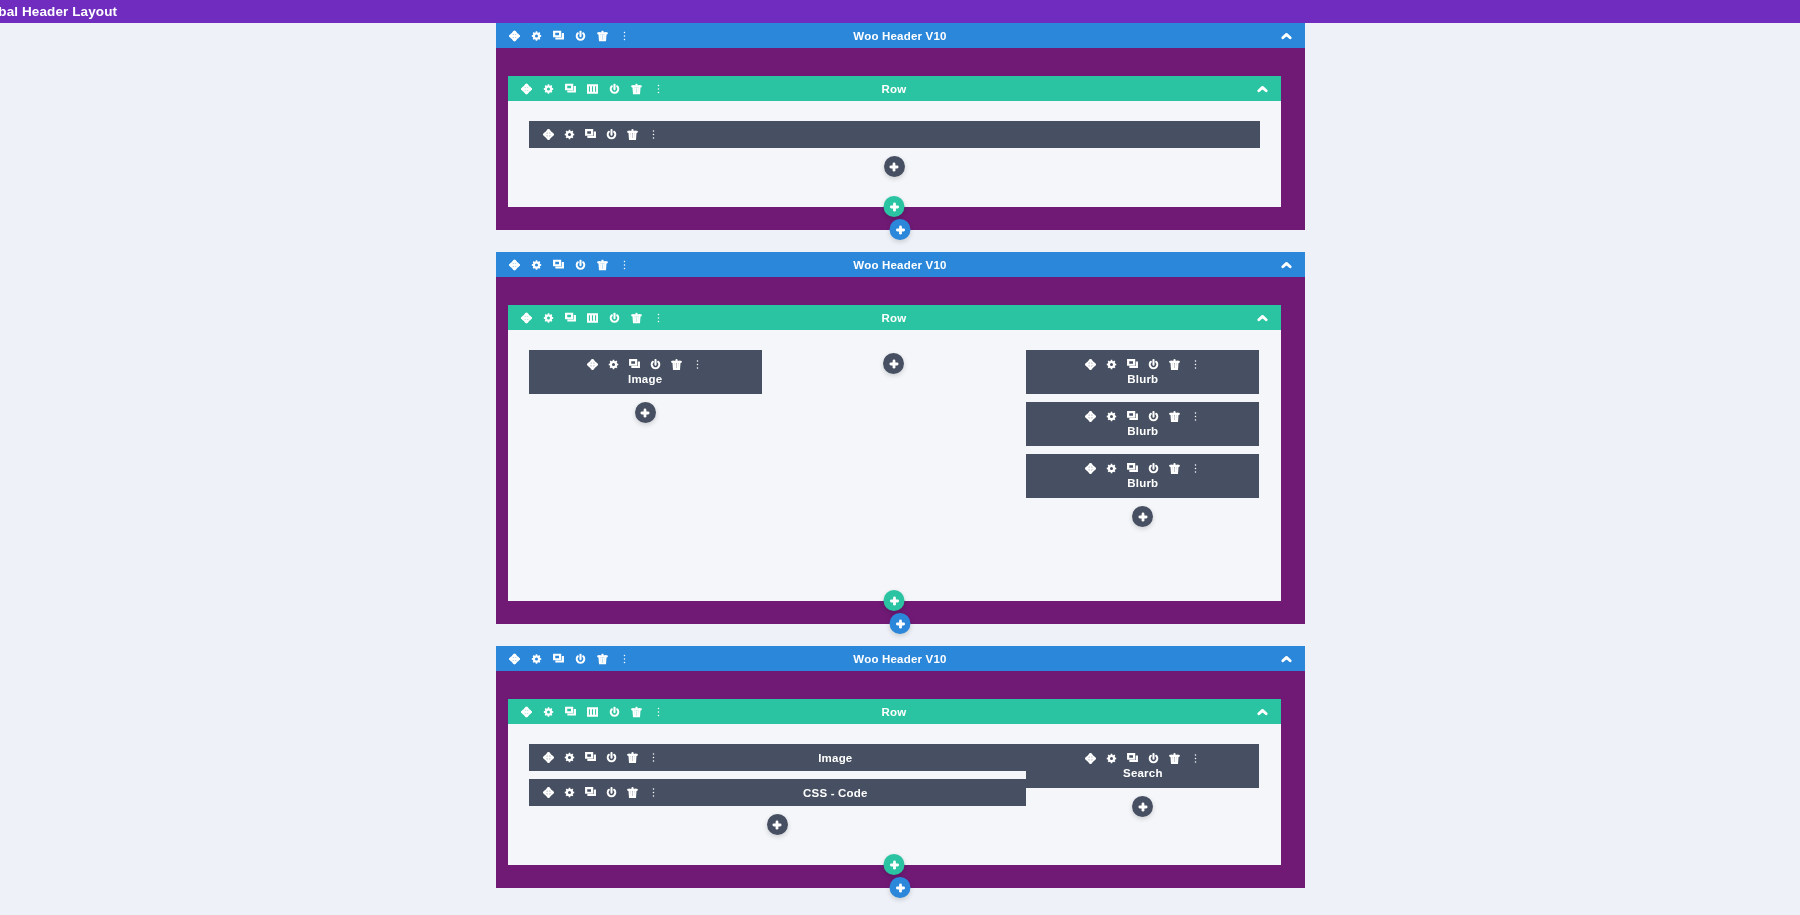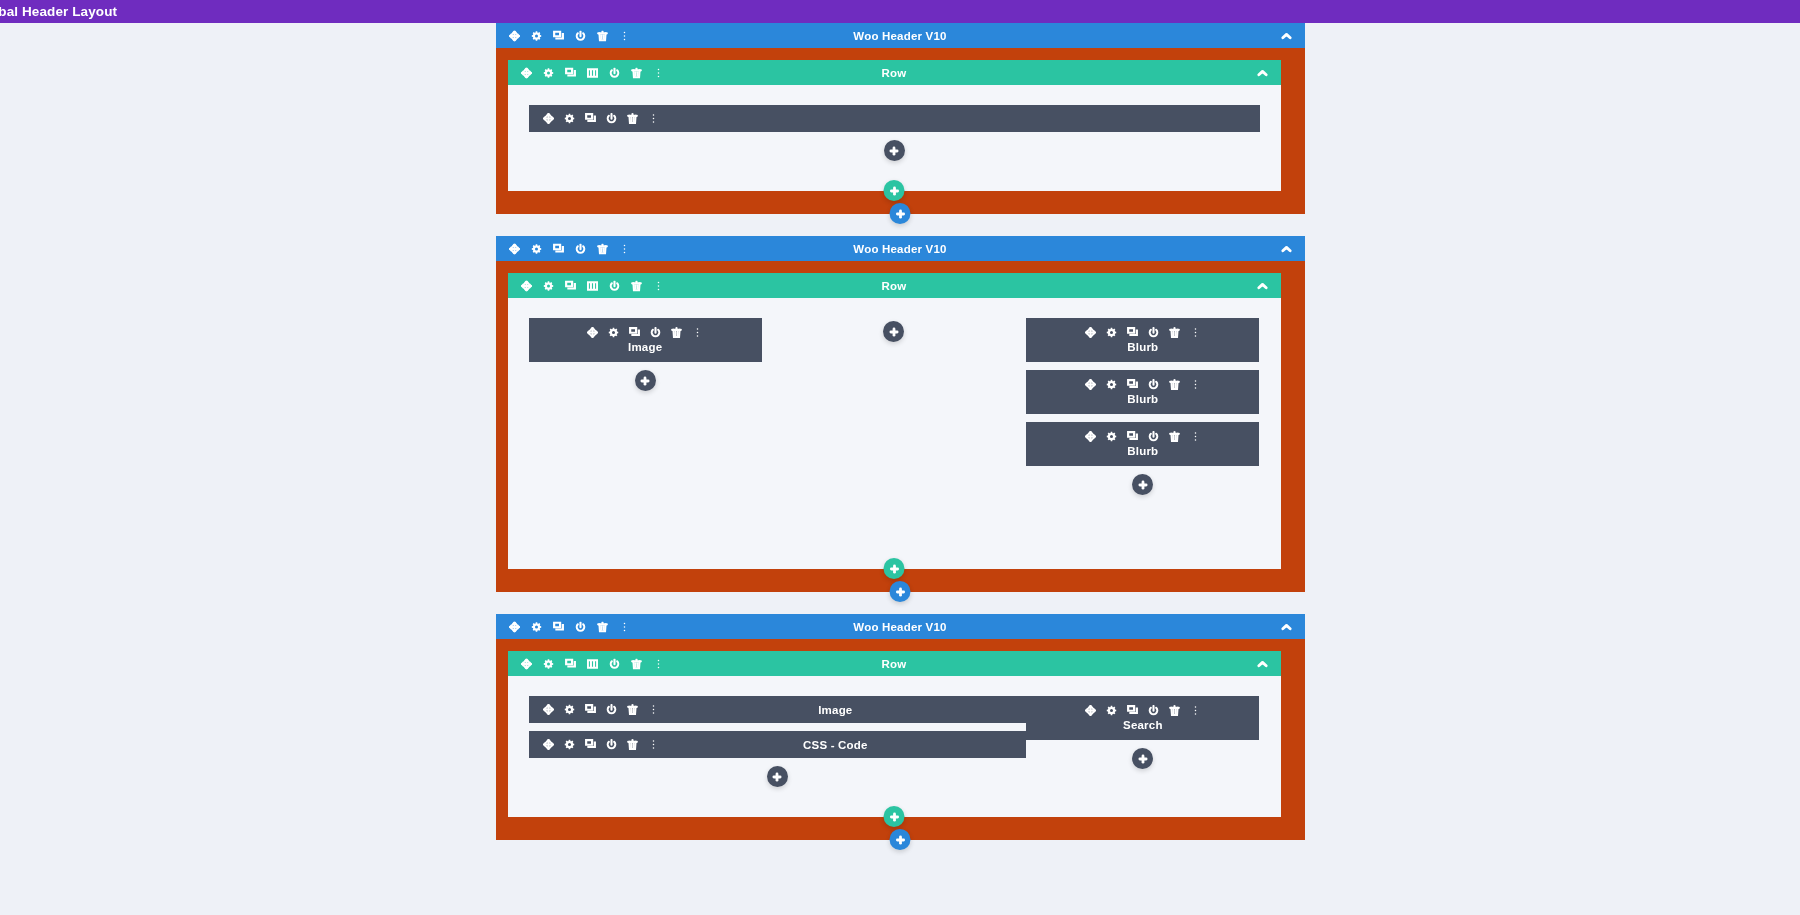--- a/index.html
+++ b/index.html
@@ -38,21 +38,21 @@
     width: 1800px;
     height: 892px;
     background: #eef1f7;
     overflow: hidden;
   }
 
   
   .section {
     width: 809px;
     margin: 0 auto;
-    background: #c2410c;
+    background: #701a75;
     position: relative;
   }
   .section-gap { height: 22px; }
 
   .bar {
     display: flex;
     align-items: center;
     position: relative;
     color: #ffffff;
     user-select: none;
@@ -88,20 +88,21 @@
   }
   .row-bar {
     height: 25px;
     background: #2bc4a2;
   }
 
   
   .row-wrap {
     padding: 12px 24px 0 12px;
     position: relative;
+    margin-top: 16px;
   }
   .row-body {
     background: #f4f6fa;
     position: relative;
     padding-bottom: 0;
   }
   .row-inner {
     display: flex;
     padding: 20px 21px 0 21px;
     gap: 0;

